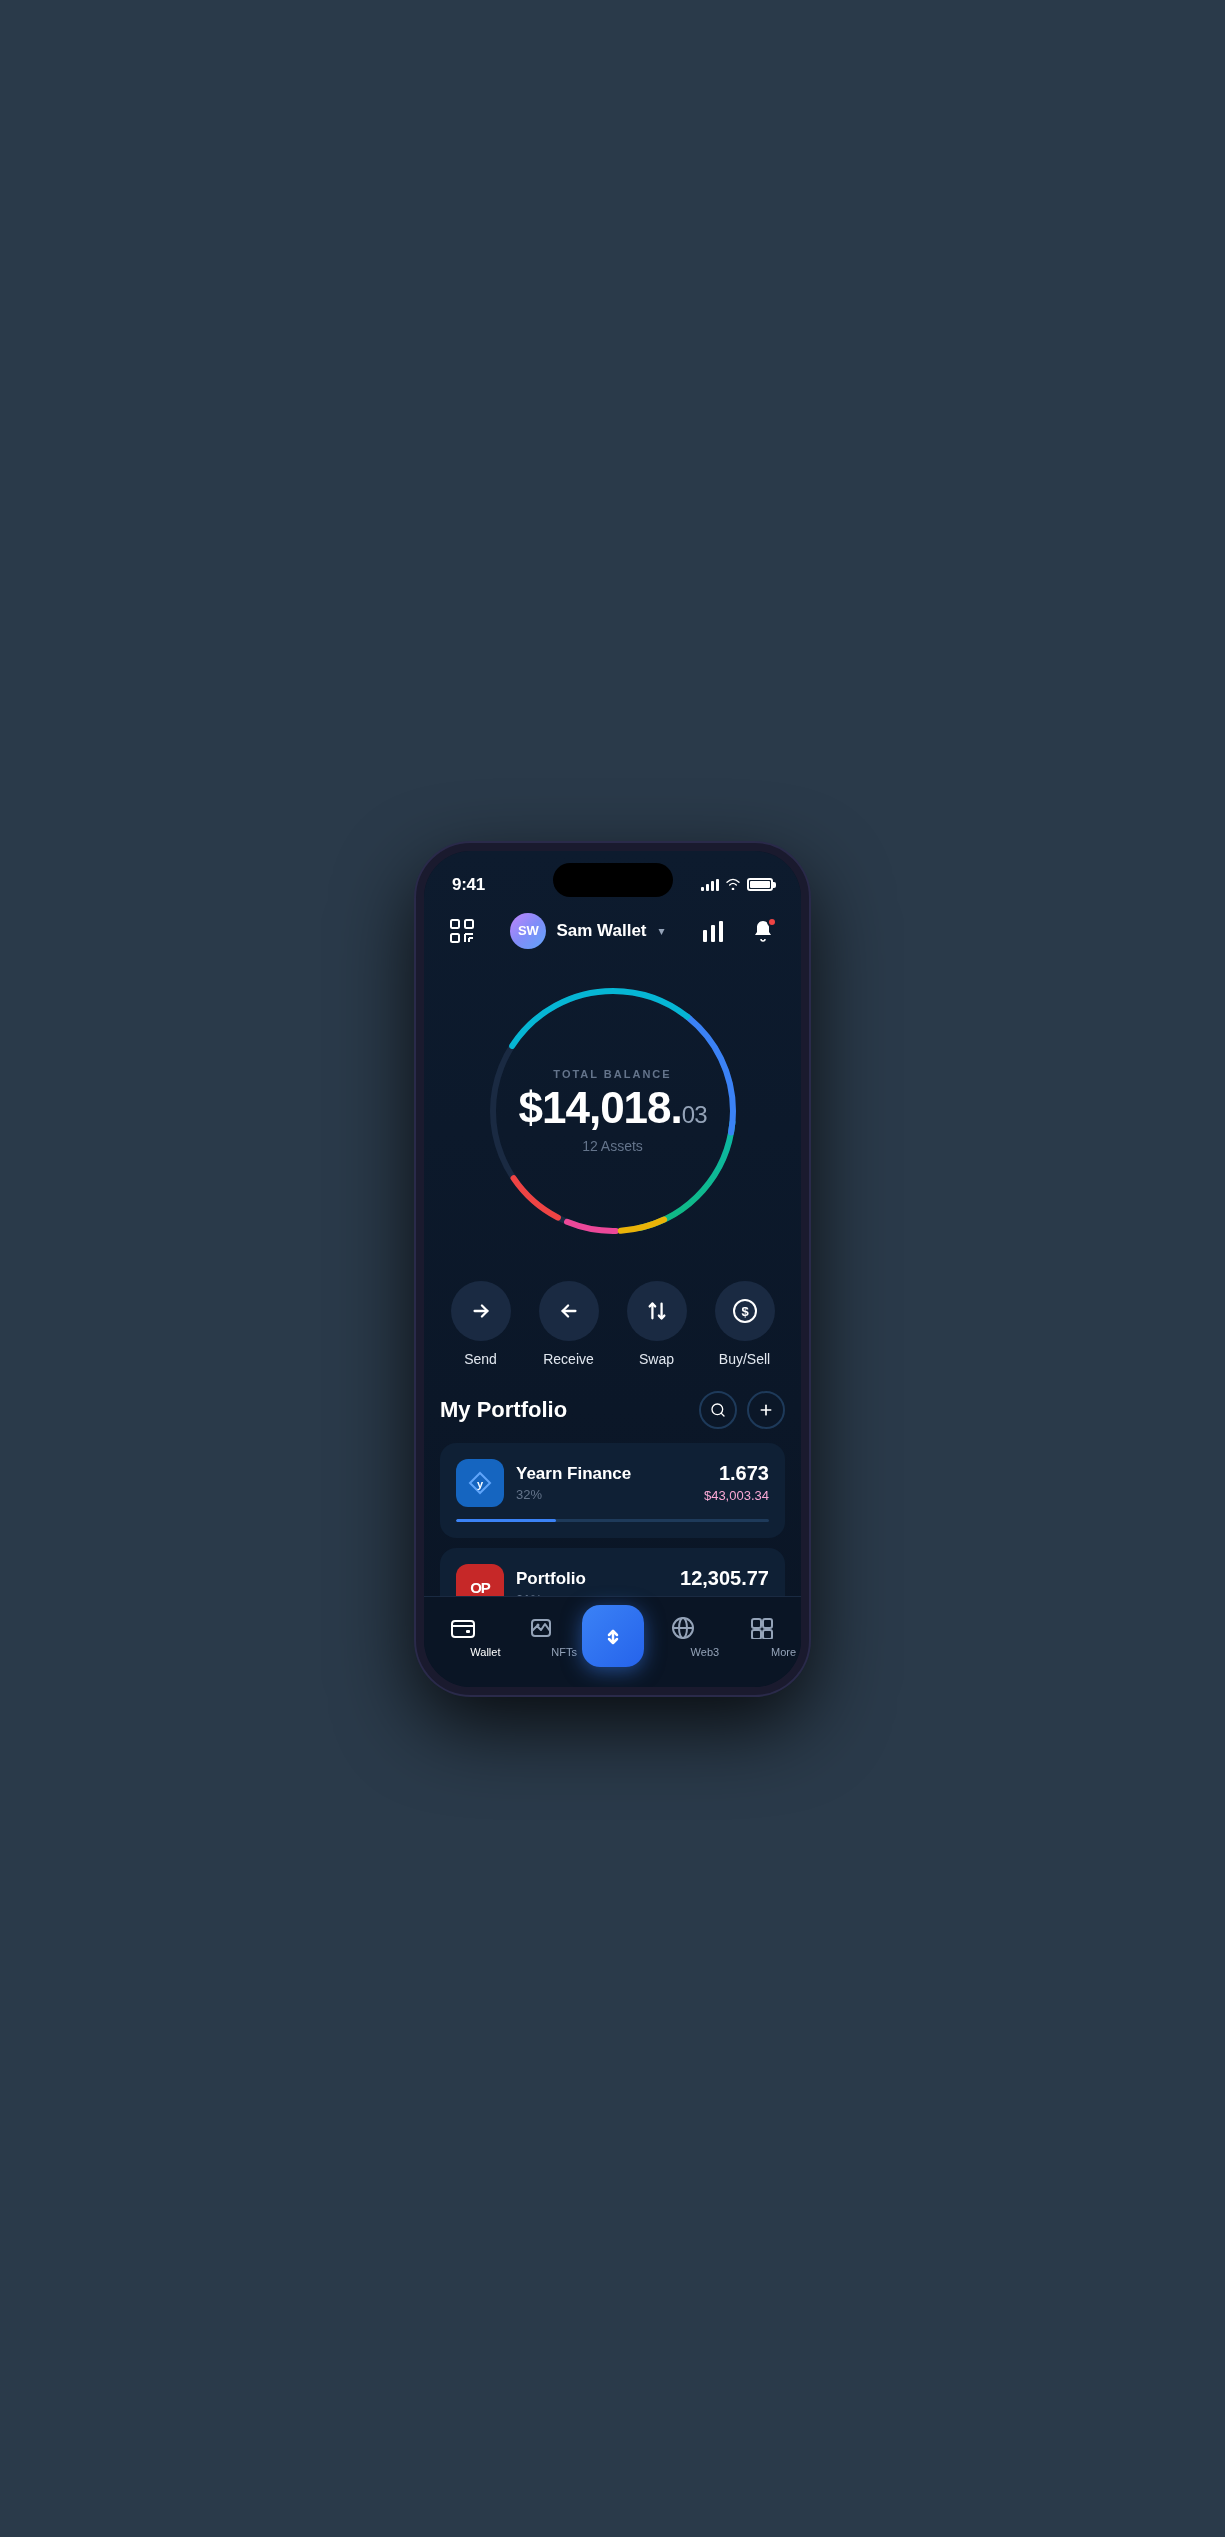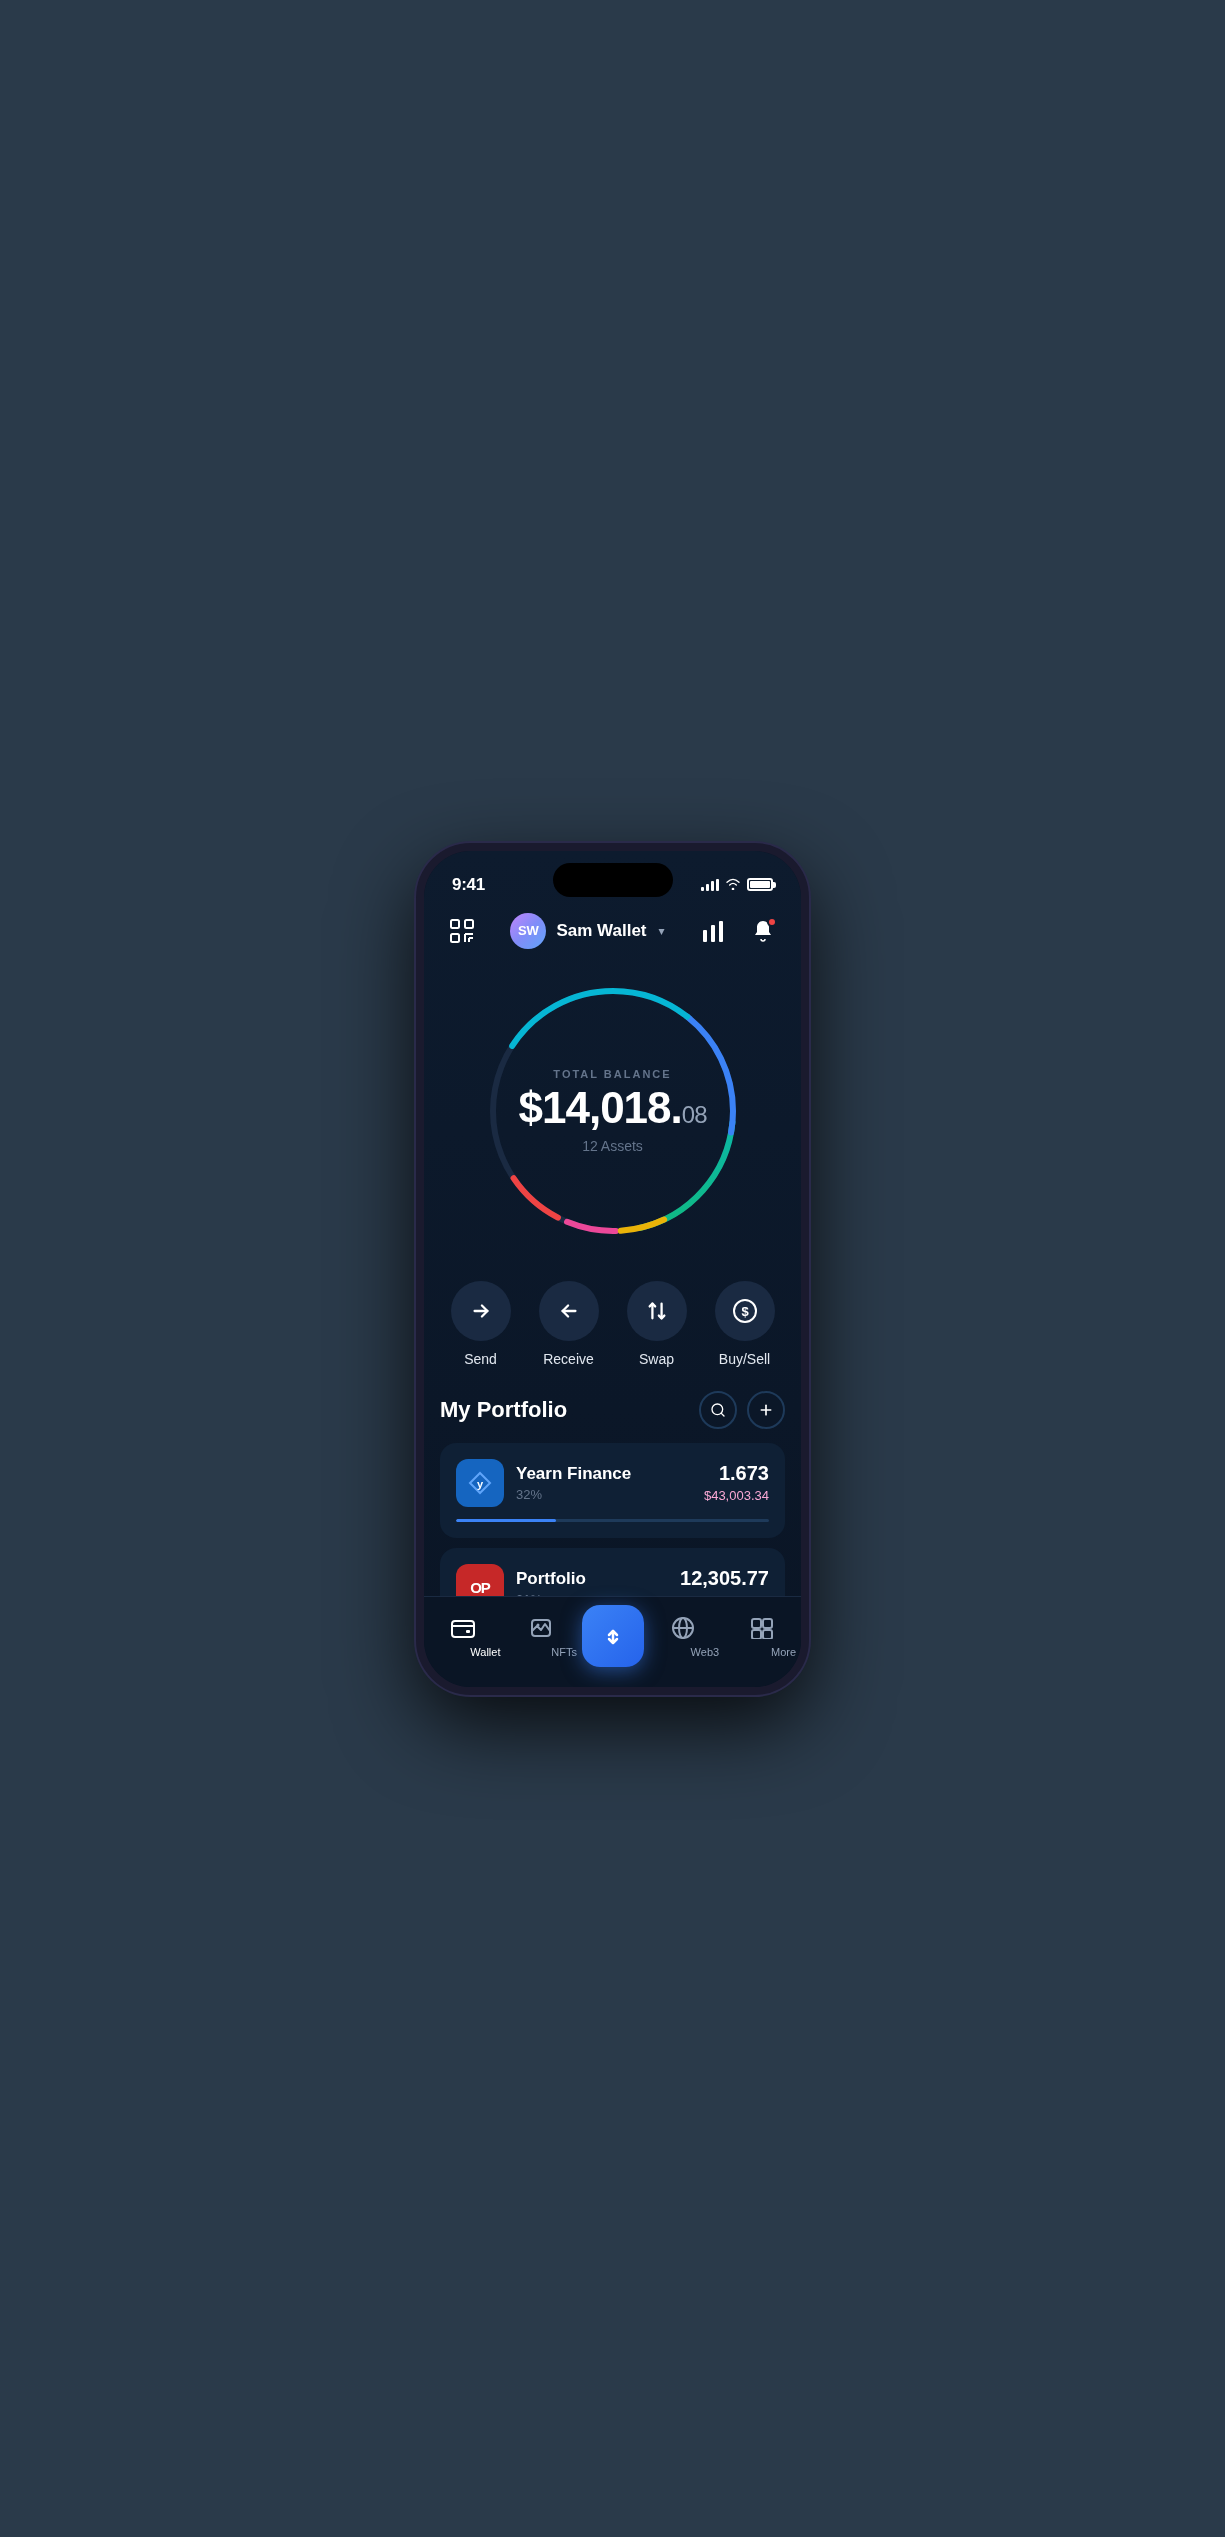--- a/index.html
+++ b/index.html
@@ -563,21 +563,21 @@
             <linearGradient id="greenGrad" x1="0%" y1="0%" x2="100%" y2="0%">
               <stop offset="0%" stop-color="#10b981"></stop>
               <stop offset="100%" stop-color="#06b6d4"></stop>
             </linearGradient>
           </defs>
         </svg>
 
         <div class="balance-info">
           <div class="balance-label">TOTAL BALANCE</div>
           <div class="balance-amount">
-            <span>$14,018.</span><span class="balance-cents">08</span>
+            <span>$14,018.</span><span class="balance-cents">03</span>
           </div>
           <div class="balance-assets">12 Assets</div>
         </div>
       </div>
     </div>
 
     <div class="actions">
       <div class="action-item">
         <div class="action-btn">
           <svg width="22" height="22" viewBox="0 0 24 24" fill="none">

